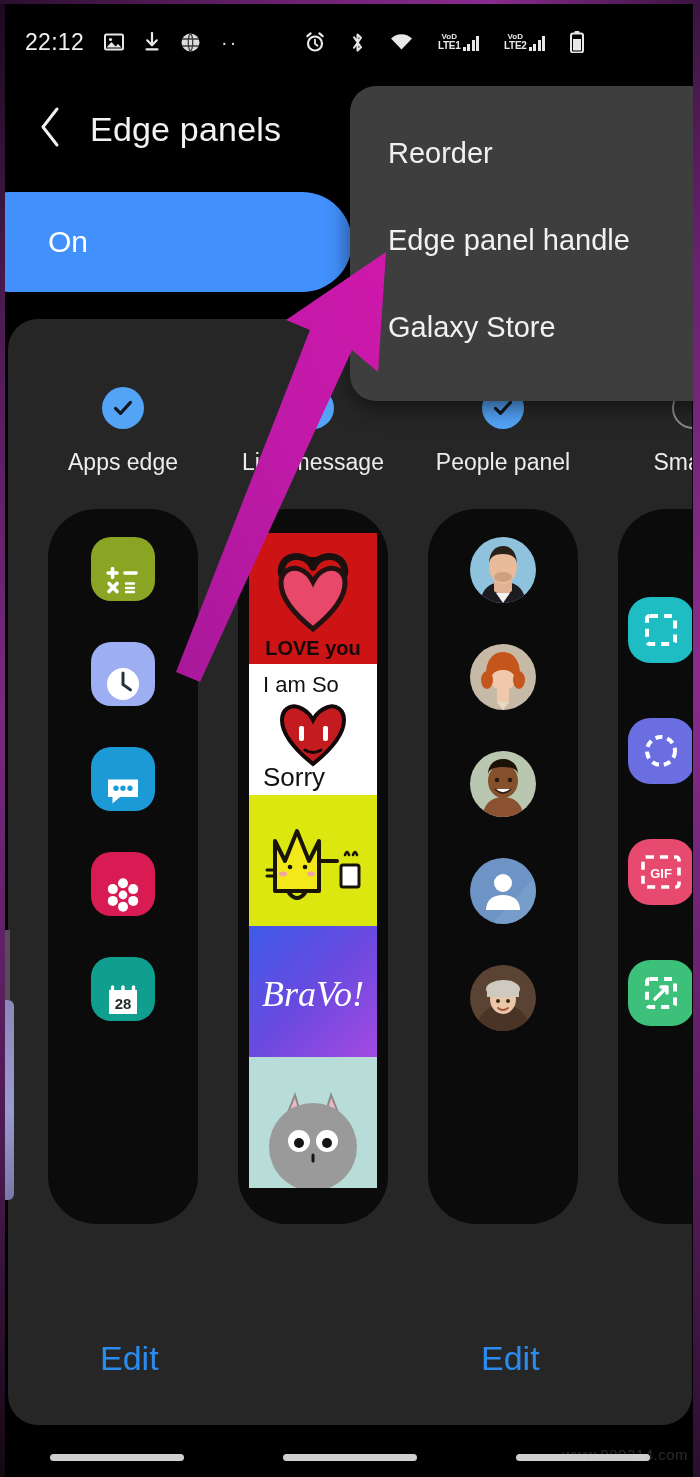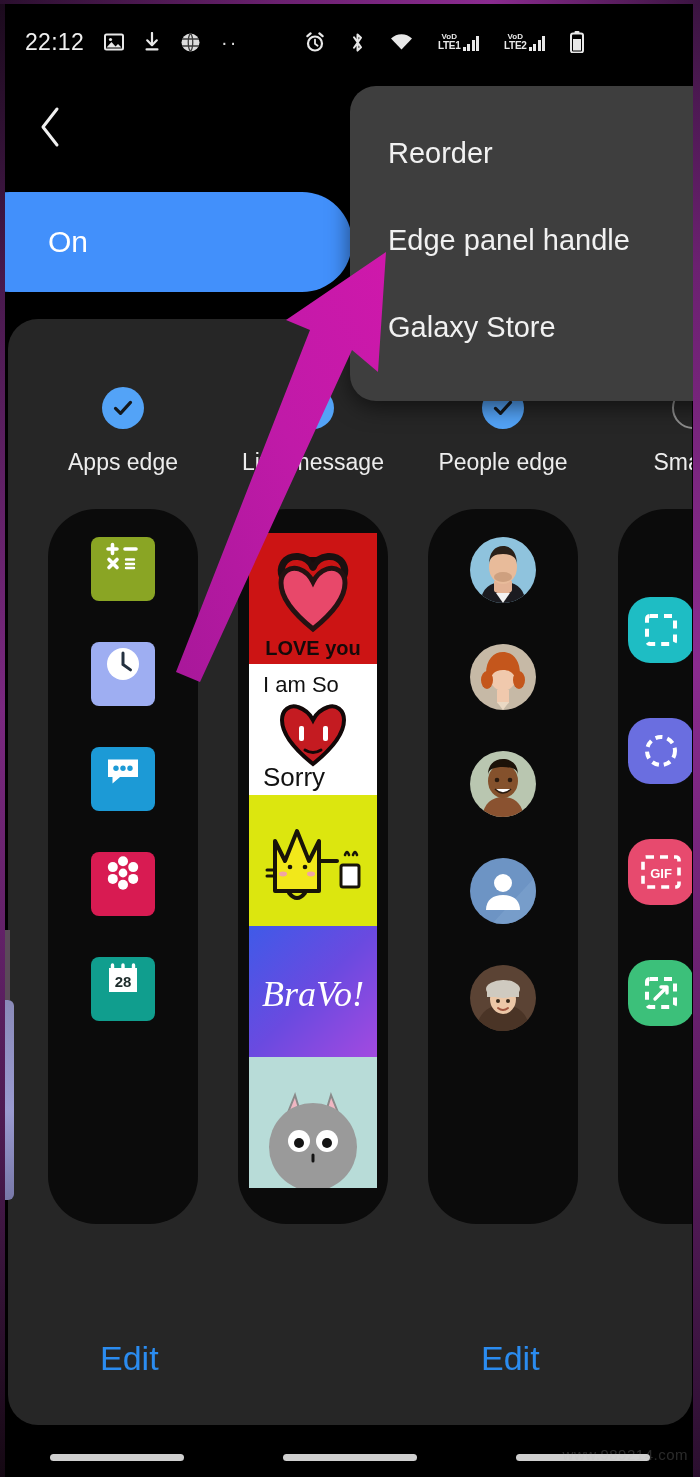--- a/index.html
+++ b/index.html
@@ -125,22 +125,22 @@
     display: flex; flex-direction: column; align-items: center;
     overflow: hidden;
   }
   .preview.apps { padding-top: 28px; gap: 41px; }
   .preview.live { padding-top: 24px; }
   .preview.people { padding-top: 28px; gap: 41px; }
   .preview.smart { padding-top: 88px; gap: 55px; align-items: flex-start; }
 
   
   .app-ico {
-    width: 64px; height: 64px; border-radius: 8px;
-    display: flex; align-items: flex-start; justify-content: center;
+    width: 64px; height: 64px; border-radius: 20px;
+    display: flex; align-items: flex-end; justify-content: center;
     flex: 0 0 auto;
   }
   .app-ico svg, .app-ico span { display: block; }
 
   
   .sticker { width: 128px; height: 131px; flex: 0 0 auto; position: relative; overflow: hidden; }
 
   
   .avatar {
     width: 66px; height: 66px; border-radius: 50%;
@@ -272,20 +272,21 @@
   </div>
 
   <div id="appbar">
     <div id="back-btn">
       <span>
         <svg width="28" height="44" viewBox="0 0 28 44">
             <path d="M20 4L6 22l14 18" fill="none" stroke="#f0f0f0" stroke-width="3" stroke-linecap="round" stroke-linejoin="round"></path>
           </svg>
       </span>
     </div>
+    <div id="page-title">Edge panels</div>
   </div>
 
   <div id="on-pill">
     <span class="lbl">On</span>
   </div>
 
   <div id="content-card">
     <div id="panels-row">
 
       <div class="panel-col partial-left"></div>
@@ -411,21 +412,21 @@
 
         </div>
       </div>
 
       <div class="panel-col">
         <div class="chk">
           <svg width="26" height="26" viewBox="0 0 26 26">
               <path d="M5.5 13.4l5 5 10-11" fill="none" stroke="#14181c" stroke-width="3.2" stroke-linecap="round" stroke-linejoin="round"></path>
             </svg>
         </div>
-        <div class="panel-label">People edge</div>
+        <div class="panel-label">People panel</div>
         <div class="preview people">
 
           <div class="avatar">
             <svg width="66" height="66" viewBox="0 0 66 66">
               <rect width="66" height="66" fill="#8fc3dd"></rect>
               <path d="M10 66c2-15 10-21 23-21s21 6 23 21z" fill="#1b1b20"></path>
               <path d="M24 44h18v9c0 5-18 5-18 0z" fill="#e3b294"></path>
               <ellipse cx="33" cy="30" rx="14" ry="17" fill="#e8bb9a"></ellipse>
               <path d="M19 28c0-13 6-19 14-19s14 6 14 19c0-8-6-11-14-11s-14 3-14 11z" fill="#2b2119"></path>
               <path d="M26 56l7 10 7-10z" fill="#f2f2f2"></path>

